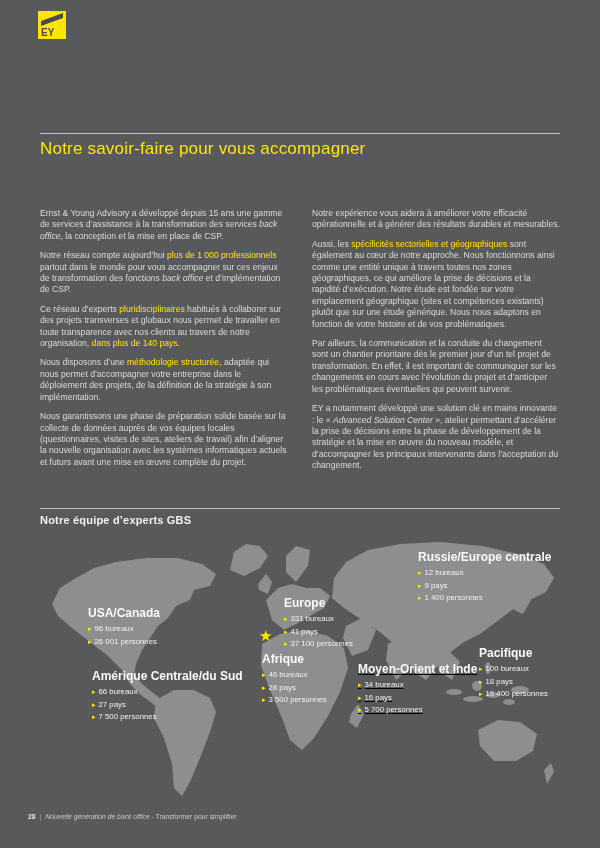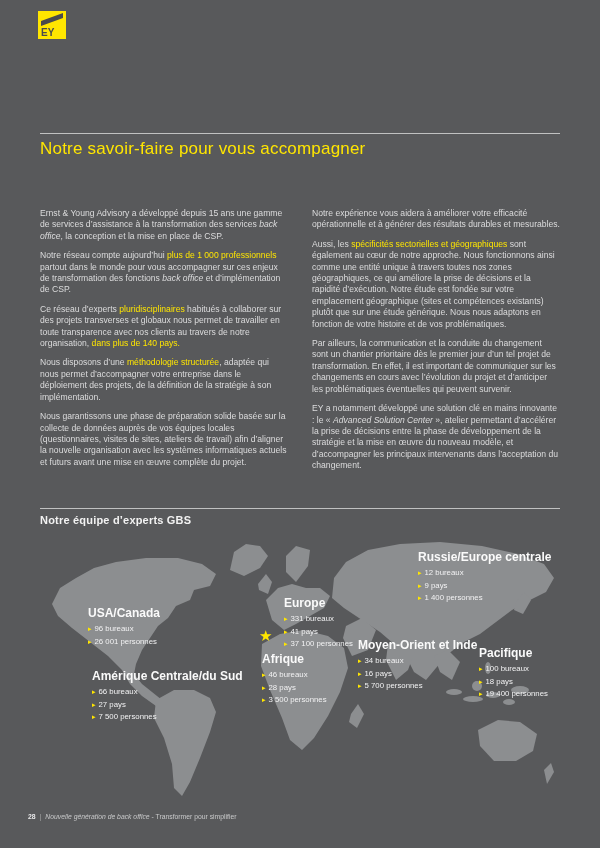--- a/index.html
+++ b/index.html
@@ -44,21 +44,21 @@
 
   .region { position: absolute; }
   .region-title { font-size: 12px; font-weight: bold; color: #fafafa; margin-bottom: 3px; white-space: nowrap; }
   .stat-row { font-size: 7.8px; color: #f2f2f3; line-height: 12.6px; white-space: nowrap; }
   .stat-arrow { color: #ffe600; margin-right: 3px; font-size: 7px; }
 
   .region-usa-canada { left: 48px; top: 68px; }
   .region-amerique-centrale-sud { left: 52px; top: 131px; }
   .region-europe { left: 244px; top: 58px; }
   .region-afrique { left: 222px; top: 114px; }
-  .region-moyen-orient-inde { left: 318px; top: 100px; }
+  .region-moyen-orient-inde { left: 318px; top: 124px; text-decoration: underline; }
   .region-russie-europe-centrale { left: 378px; top: 12px; }
   .region-pacifique { left: 439px; top: 108px; }
 
   .france-star {
     position: absolute; left: 219px; top: 90px;
     color: #ffe600; font-size: 15px; line-height: 15px;
   }
 
   
   .footer { position: absolute; left: 28px; top: 813px; font-size: 6.8px; color: #c9cacb; }

